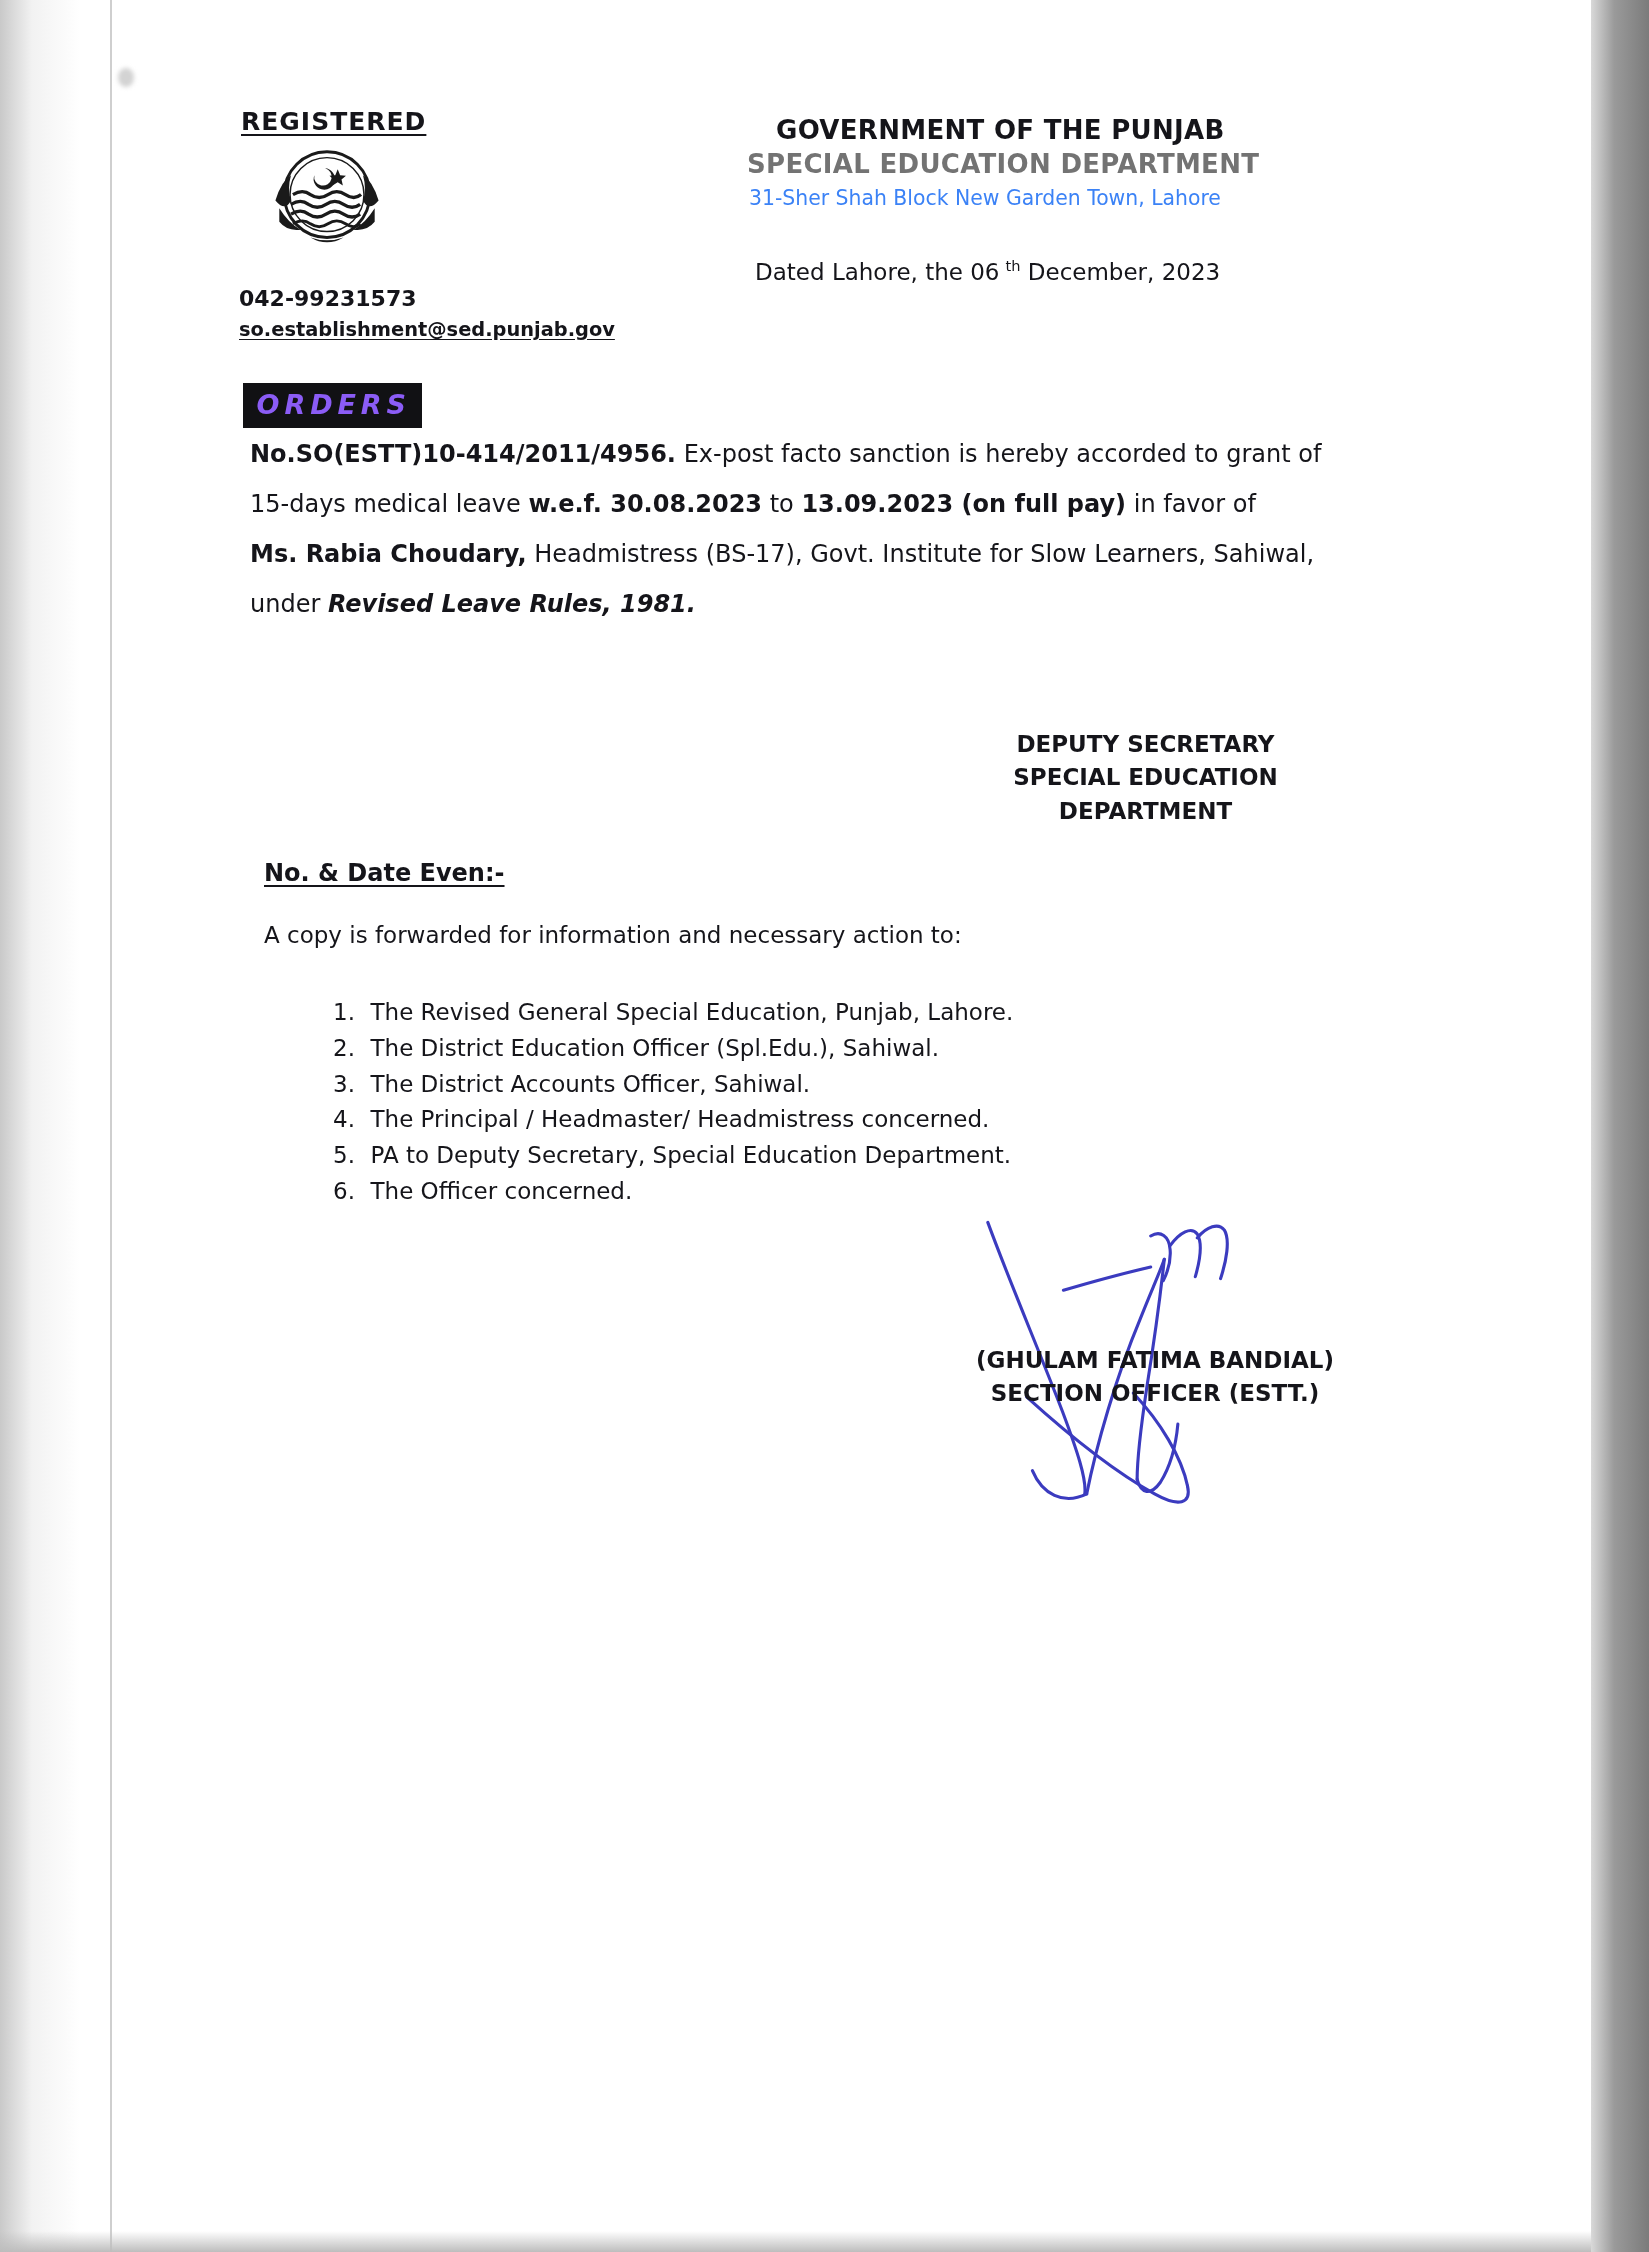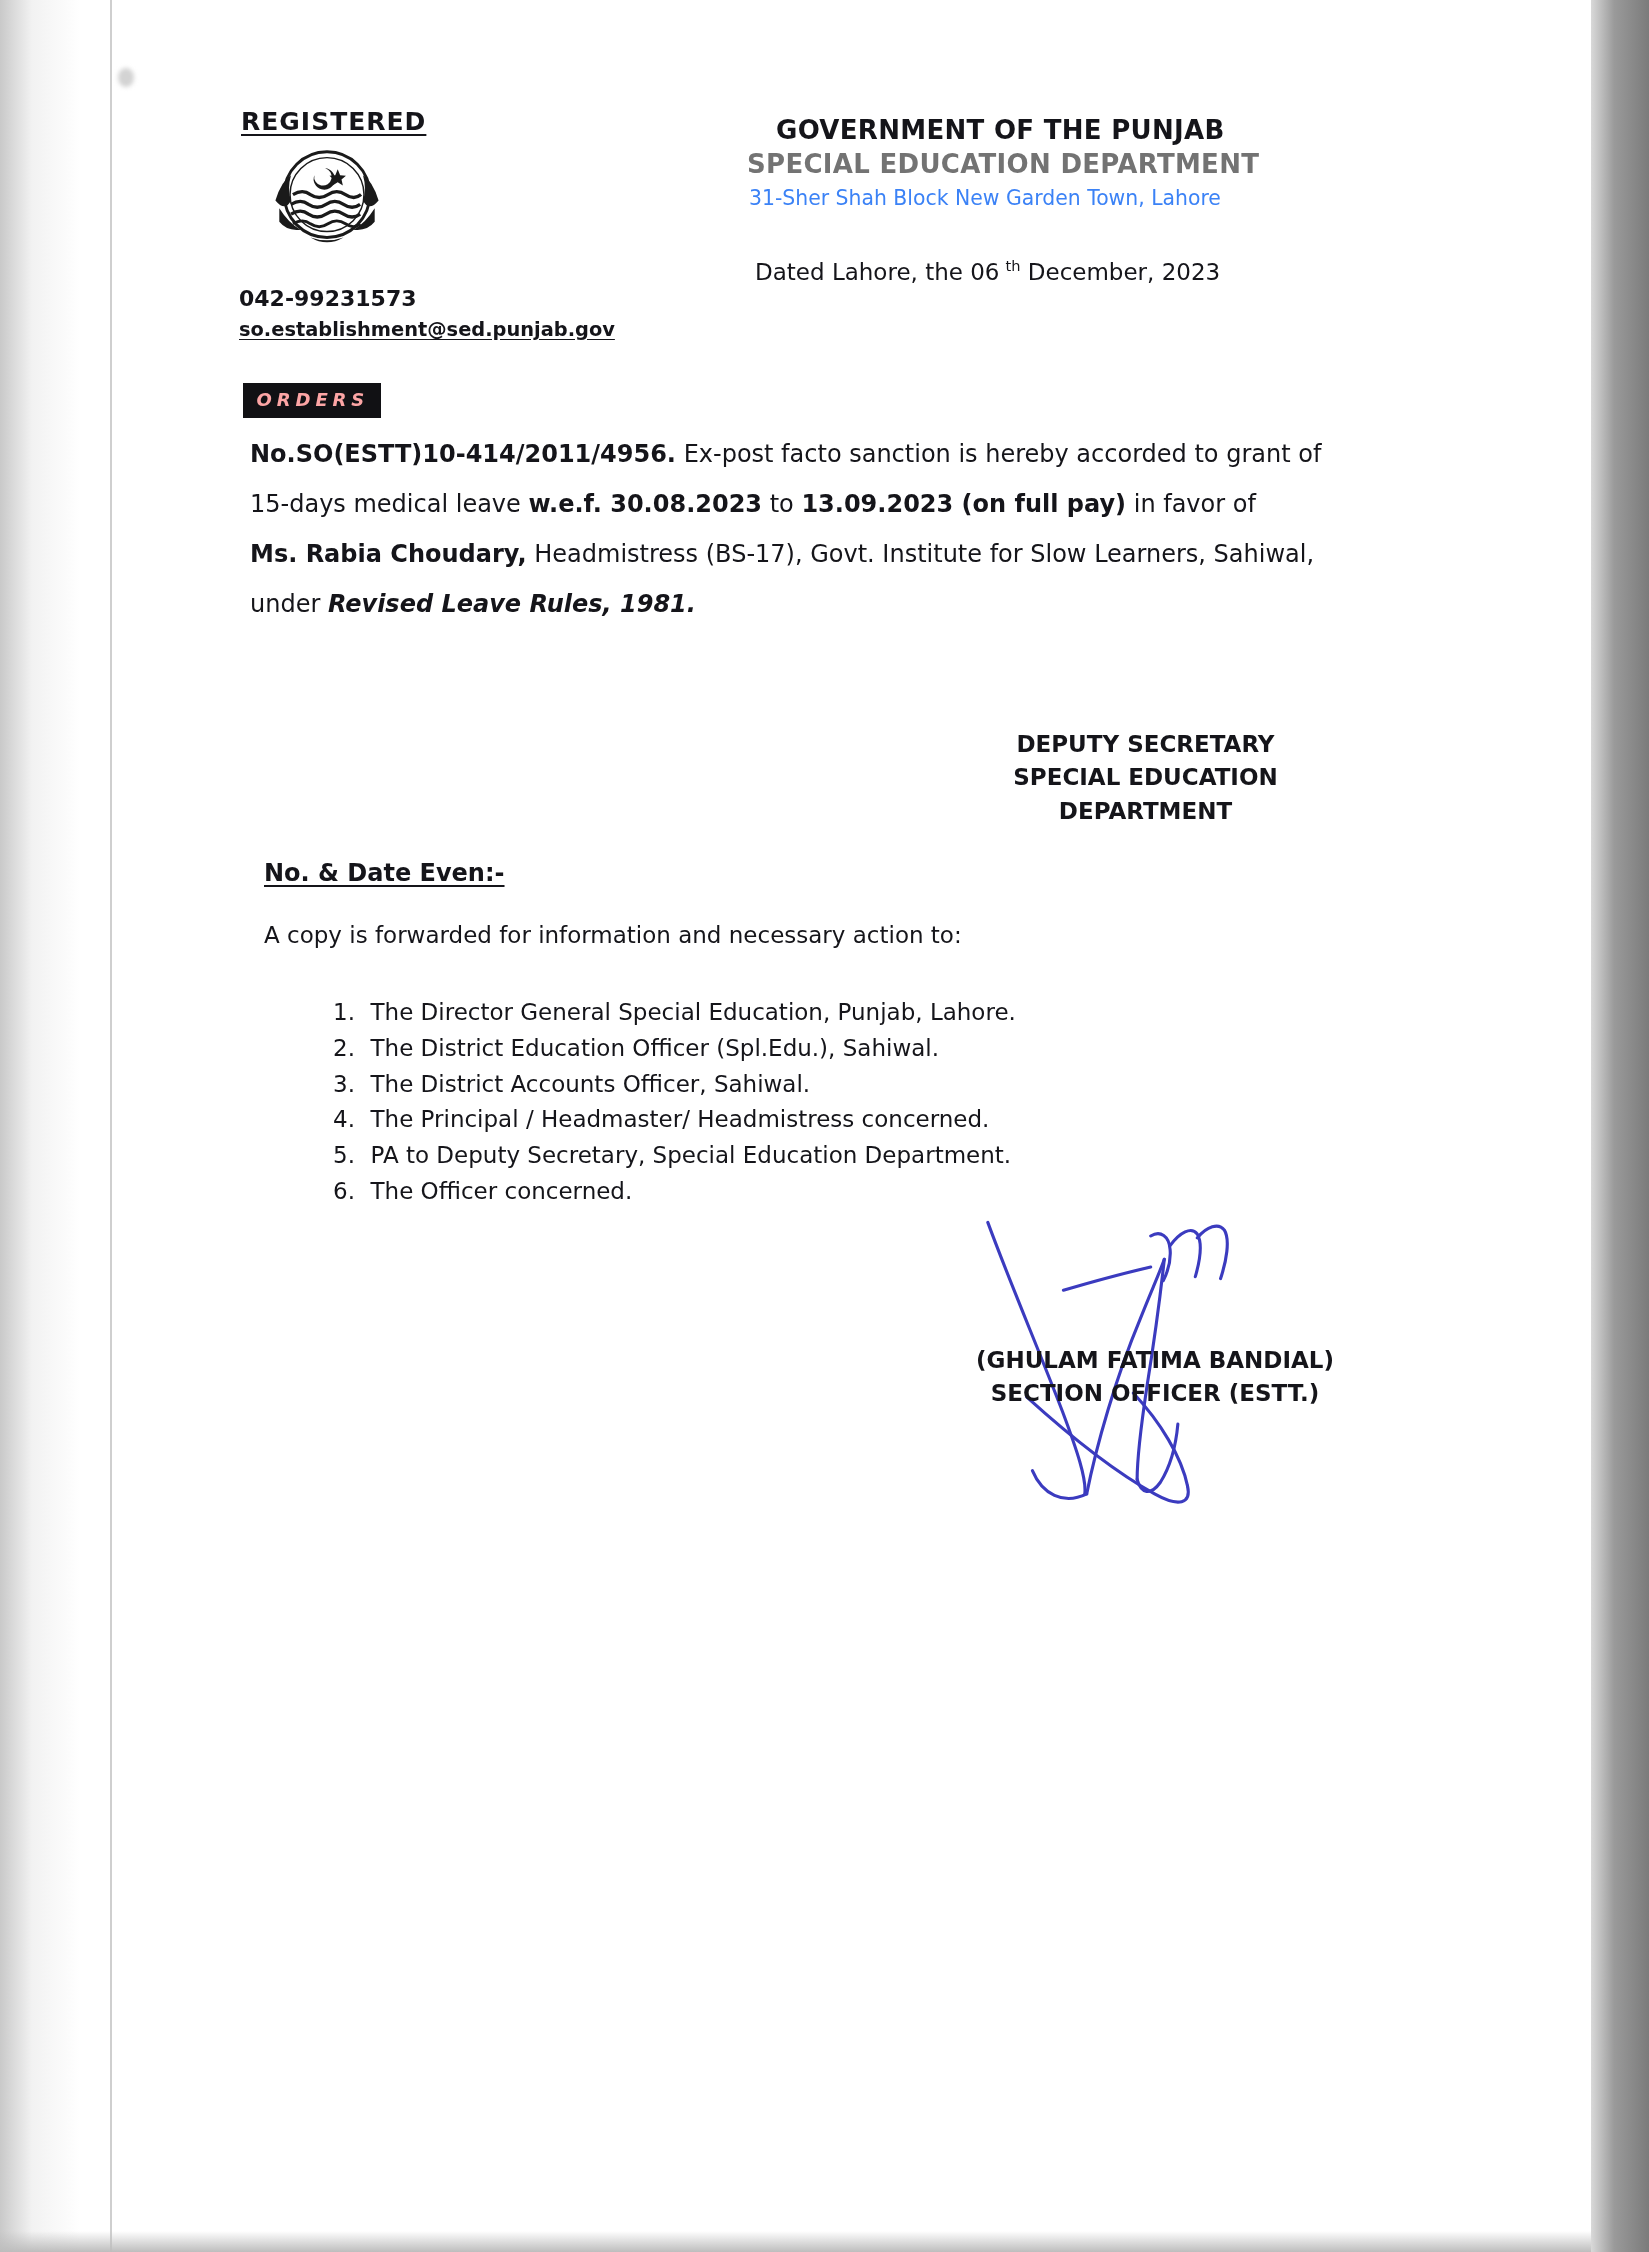--- a/index.html
+++ b/index.html
@@ -136,22 +136,22 @@
   .dated sup {
     font-size: 14.6px;
     padding-left: 6px;
   }
 
   .orders {
     position: absolute;
     left: 243px;
     top: 383px;
     background: #111114;
-    color: #fca5a5;
-    font-size: 18px;
+    color: #8b5cf6;
+    font-size: 27px;
     font-weight: bold;
     font-style: italic;
     letter-spacing: 4.9px;
     padding: 5.8px 11.6px 7.8px 13.6px;
   }
 
   .body-block {
     position: absolute;
     left: 250px;
     top: 442px;
@@ -311,21 +311,21 @@
       <div>SPECIAL EDUCATION</div>
       <div>DEPARTMENT</div>
     </div>
 
     <div class="nodate">No. &amp; Date Even:-</div>
     <div class="copy-line">A copy is forwarded for information and necessary action to:</div>
 
     <div class="list">
       <div class="list-item">
         <span class="list-num">1.</span>
-        <span>The Director General Special Education, Punjab, Lahore.</span>
+        <span>The Revised General Special Education, Punjab, Lahore.</span>
       </div>
       <div class="list-item">
         <span class="list-num">2.</span>
         <span>The District Education Officer (Spl.Edu.), Sahiwal.</span>
       </div>
       <div class="list-item">
         <span class="list-num">3.</span>
         <span>The District Accounts Officer, Sahiwal.</span>
       </div>
       <div class="list-item">

